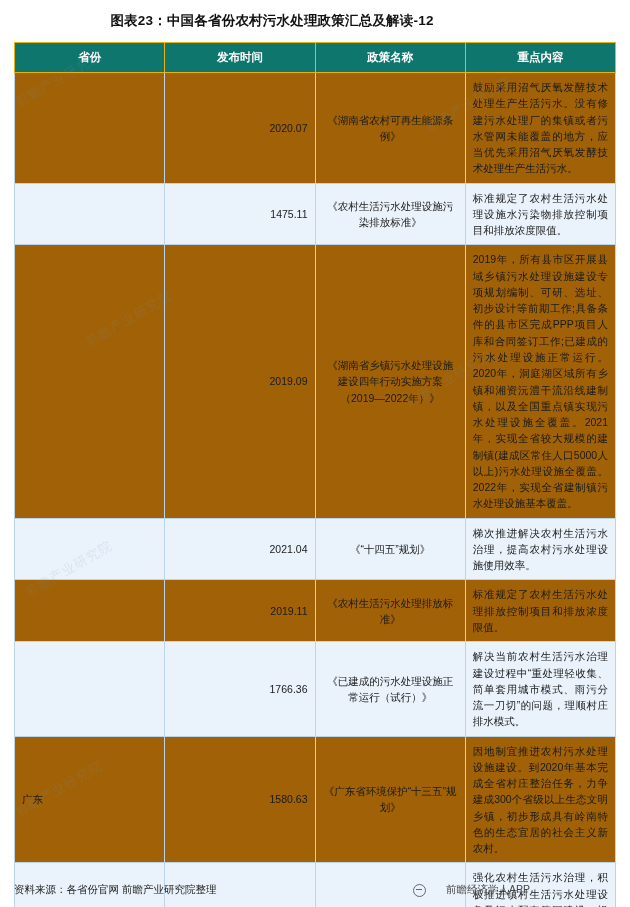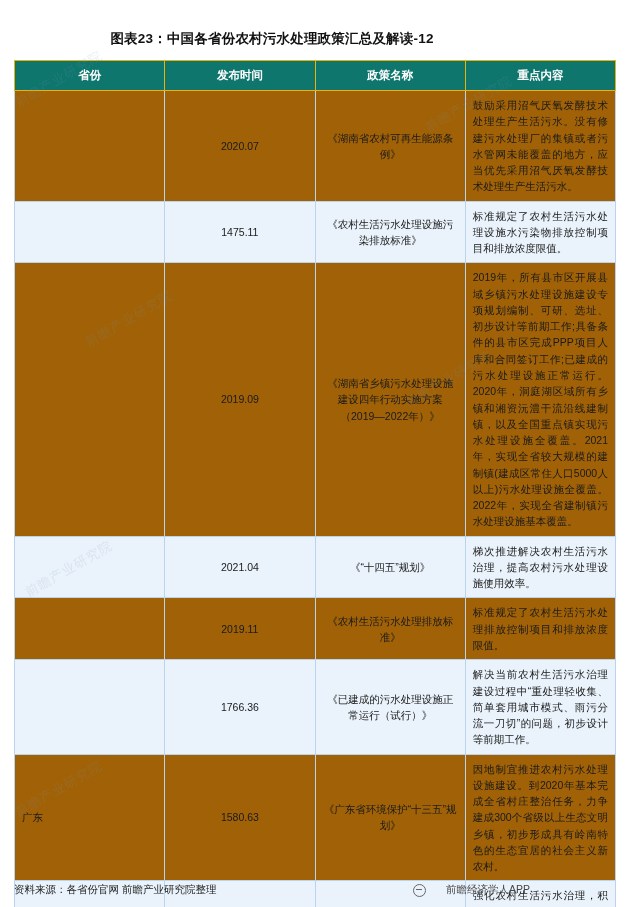--- a/index.html
+++ b/index.html
@@ -13,21 +13,21 @@
     font-family: "Liberation Sans", sans-serif;
     color: #1a1a1a;
     position: relative;
     overflow: hidden;
   }
   .page {
     position: relative;
     width: 544px;
     height: 907px;
     box-sizing: border-box;
-    padding: 28px 14px 0 14px;
+    padding: 10px 14px 0 14px;
   }
   .title {
     text-align: center;
     font-size: 13.5px;
     font-weight: bold;
     color: #111;
     letter-spacing: 0.2px;
     margin: 2px 0 12px 0;
   }
   table.policy {
@@ -53,21 +53,21 @@
     line-height: 1.55;
     font-size: 10.5px;
     color: #1a1a1a;
   }
   td.c-prov {
     text-align: left;
     width: 46px;
     font-size: 11px;
   }
   td.c-date {
-    text-align: center;
+    text-align: right;
     width: 68px;
     font-size: 11px;
   }
   td.c-name {
     text-align: center;
     width: 112px;
     font-size: 10.5px;
     line-height: 1.6;
   }
   td.c-content {
@@ -167,21 +167,21 @@
       <tr class="band-a">
         <td class="c-prov"></td>
         <td class="c-date">2019.11</td>
         <td class="c-name">《农村生活污水处理排放标准》</td>
         <td class="c-content">标准规定了农村生活污水处理排放控制项目和排放浓度限值。</td>
       </tr>
       <tr class="band-b">
         <td class="c-prov"></td>
         <td class="c-date">1766.36</td>
         <td class="c-name">《已建成的污水处理设施正常运行（试行）》</td>
-        <td class="c-content">解决当前农村生活污水治理建设过程中“重处理轻收集、简单套用城市模式、雨污分流一刀切”的问题，初步设计等前期工作。</td>
+        <td class="c-content">解决当前农村生活污水治理建设过程中“重处理轻收集、简单套用城市模式、雨污分流一刀切”的问题，理顺村庄排水模式。</td>
       </tr>
       <tr class="band-a">
         <td class="c-prov">广东</td>
         <td class="c-date">1580.63</td>
         <td class="c-name">《广东省环境保护“十三五”规划》</td>
         <td class="c-content">因地制宜推进农村污水处理设施建设。到2020年基本完成全省村庄整治任务，力争建成300个省级以上生态文明乡镇，初步形成具有岭南特色的生态宜居的社会主义新农村。</td>
       </tr>
       <tr class="band-b">
         <td class="c-prov"></td>
         <td class="c-date">2016.08</td>

